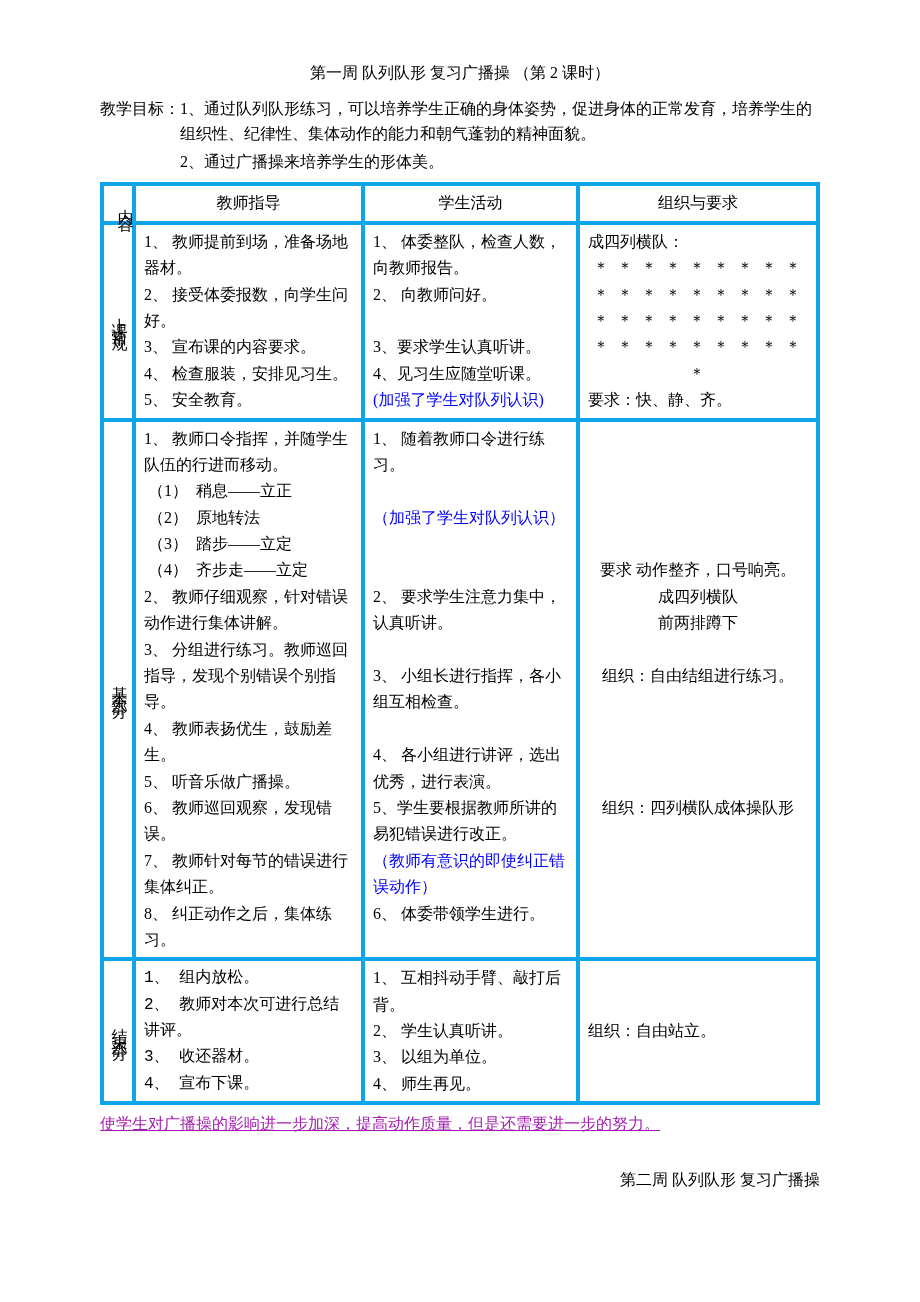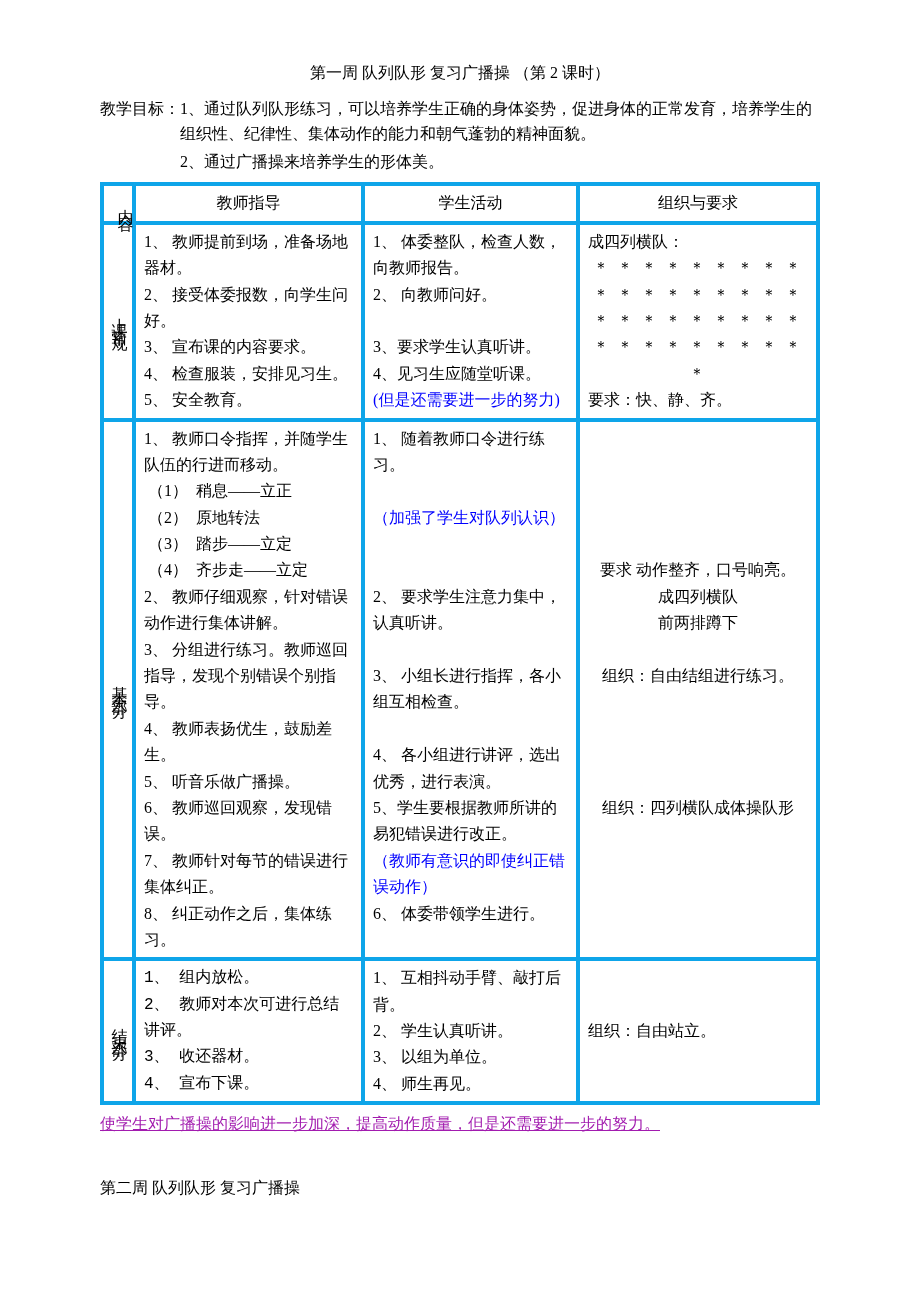--- a/index.html
+++ b/index.html
@@ -56,21 +56,22 @@
     }
     .col-teacher { width: 32%; }
     .col-student { width: 30%; }
     .col-org { width: auto; }
     .blue { color: #0000ff; }
     .red { color: #a21caf; text-decoration: underline; }
     .footnote {
       margin-top: 6px;
     }
     .next-week {
-      margin-top: 38px;
+      margin-top: 30px;
+      text-align: right;
     }
     .stars {
       font-family: "SimSun", serif;
       letter-spacing: 2px;
     }
     .center { text-align: center; }
   </style>
 </head>
 <body>
 
@@ -101,21 +102,21 @@
 2、 接受体委报数，向学生问好。
 3、 宣布课的内容要求。
 4、 检查服装，安排见习生。
 5、 安全教育。</td>
     <td>
       <div style="white-space:pre-wrap;">1、 体委整队，检查人数，向教师报告。
 2、 向教师问好。
 
 3、要求学生认真听讲。
 4、见习生应随堂听课。</div>
-      <div class="blue">(但是还需要进一步的努力)</div>
+      <div class="blue">(加强了学生对队列认识)</div>
     </td>
     <td>
       <div>成四列横队：</div>
       <div class="stars center" style="white-space:pre-wrap;">＊ ＊ ＊ ＊ ＊ ＊ ＊ ＊ ＊
 ＊ ＊ ＊ ＊ ＊ ＊ ＊ ＊ ＊
 ＊ ＊ ＊ ＊ ＊ ＊ ＊ ＊ ＊
 ＊ ＊ ＊ ＊ ＊ ＊ ＊ ＊ ＊
 ＊</div>
       <div>要求：快、静、齐。</div>
     </td>

